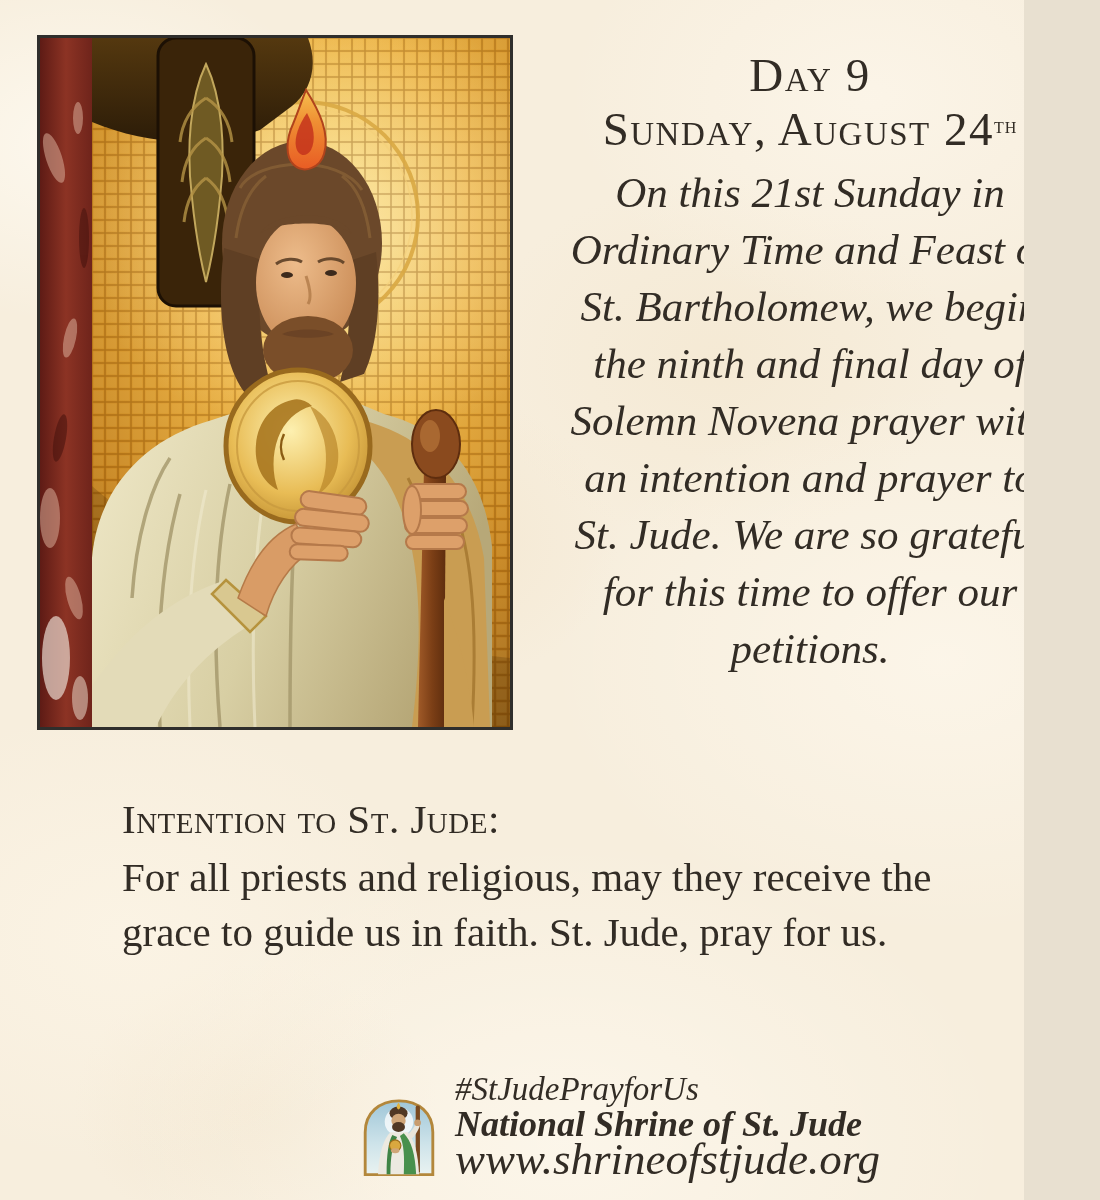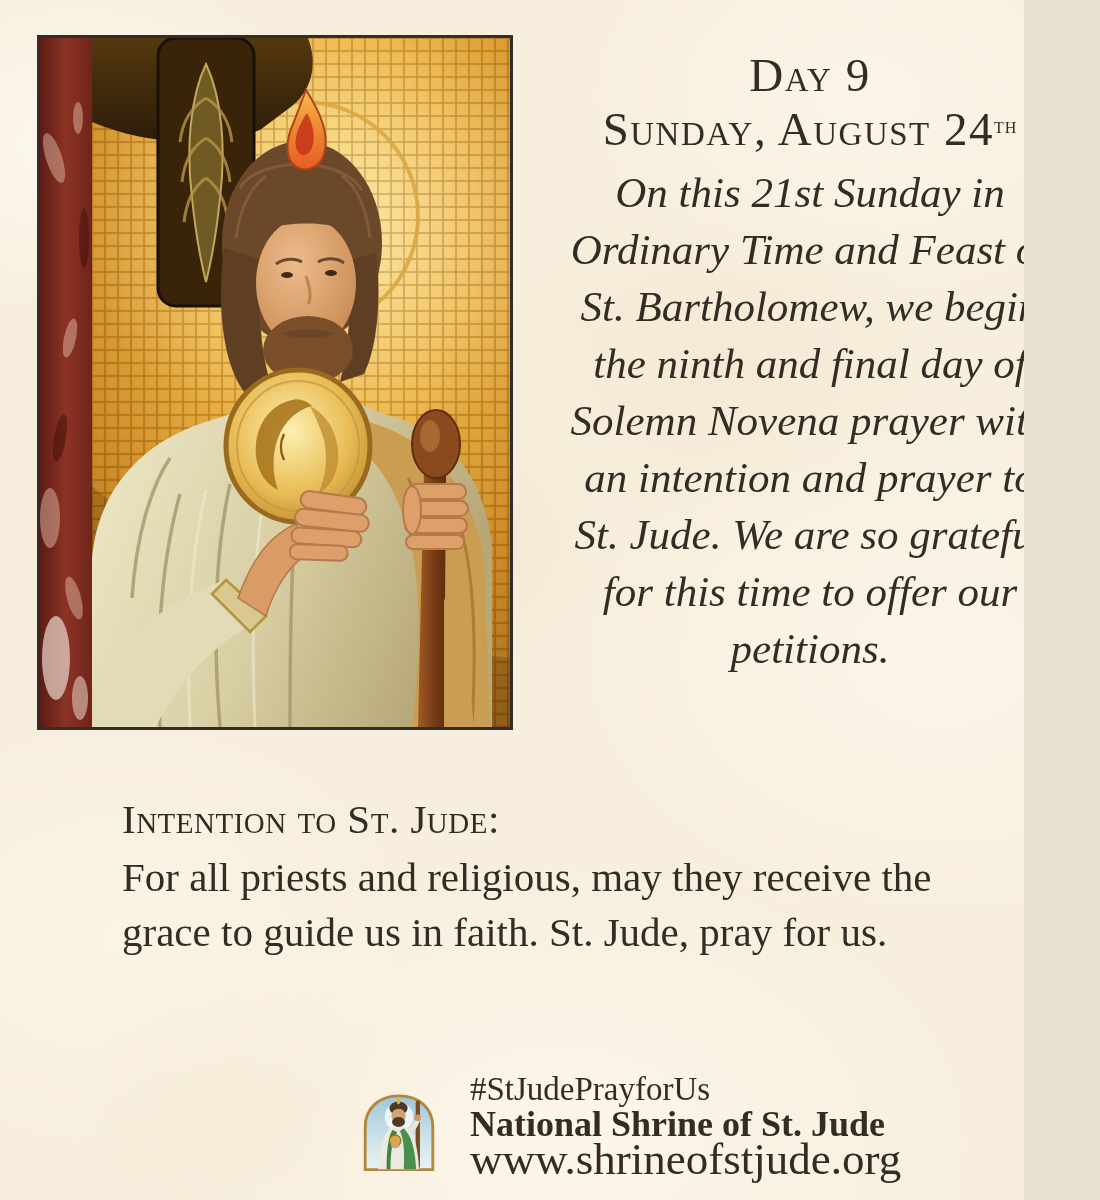--- a/index.html
+++ b/index.html
@@ -22,21 +22,21 @@
     border:3px solid #2f2e2c; box-sizing:border-box; background:#c98f22;
   }
   .photo-frame svg{display:block; width:100%; height:100%;}
   .right-col{position:absolute; left:530px; top:48px; width:560px; text-align:center;}
   .header-line{font-variant:small-caps; font-size:47px; line-height:54px; letter-spacing:1.5px;}
   sup.ord{font-size:0.5em; vertical-align:baseline; position:relative; top:-0.52em; letter-spacing:1px;text-align:center;}
   .reflection{font-style:italic; font-size:43px; line-height:57px; white-space:pre-line;}
   .intention{position:absolute; left:122px; top:793px; width:960px;}
   .intention-heading{font-variant:small-caps; font-size:41px; line-height:52px; letter-spacing:0.5px;}
   .intention-text{font-size:41px; line-height:55px; white-space:pre-line; margin-top:5px;}
-  .footer{position:absolute; left:360px; top:1072px; display:flex; align-items:center; gap:32px;}
+  .footer{position:absolute; left:360px; top:1072px; display:flex; align-items:flex-end; gap:17px;font-style:italic;}
   .logo-wrap{width:78px; height:80px; margin-top:14px; flex:0 0 auto;}
   .logo-wrap svg{display:block; width:100%; height:100%;}
   .footer-text{padding-top:0;}
   .hashtag{font-size:33px; line-height:35px;}
   .org{font-size:36px; line-height:35px; font-weight:bold;}
   .website{font-size:45px; line-height:35px;}
 </style>
 </head>
 <body>
 

